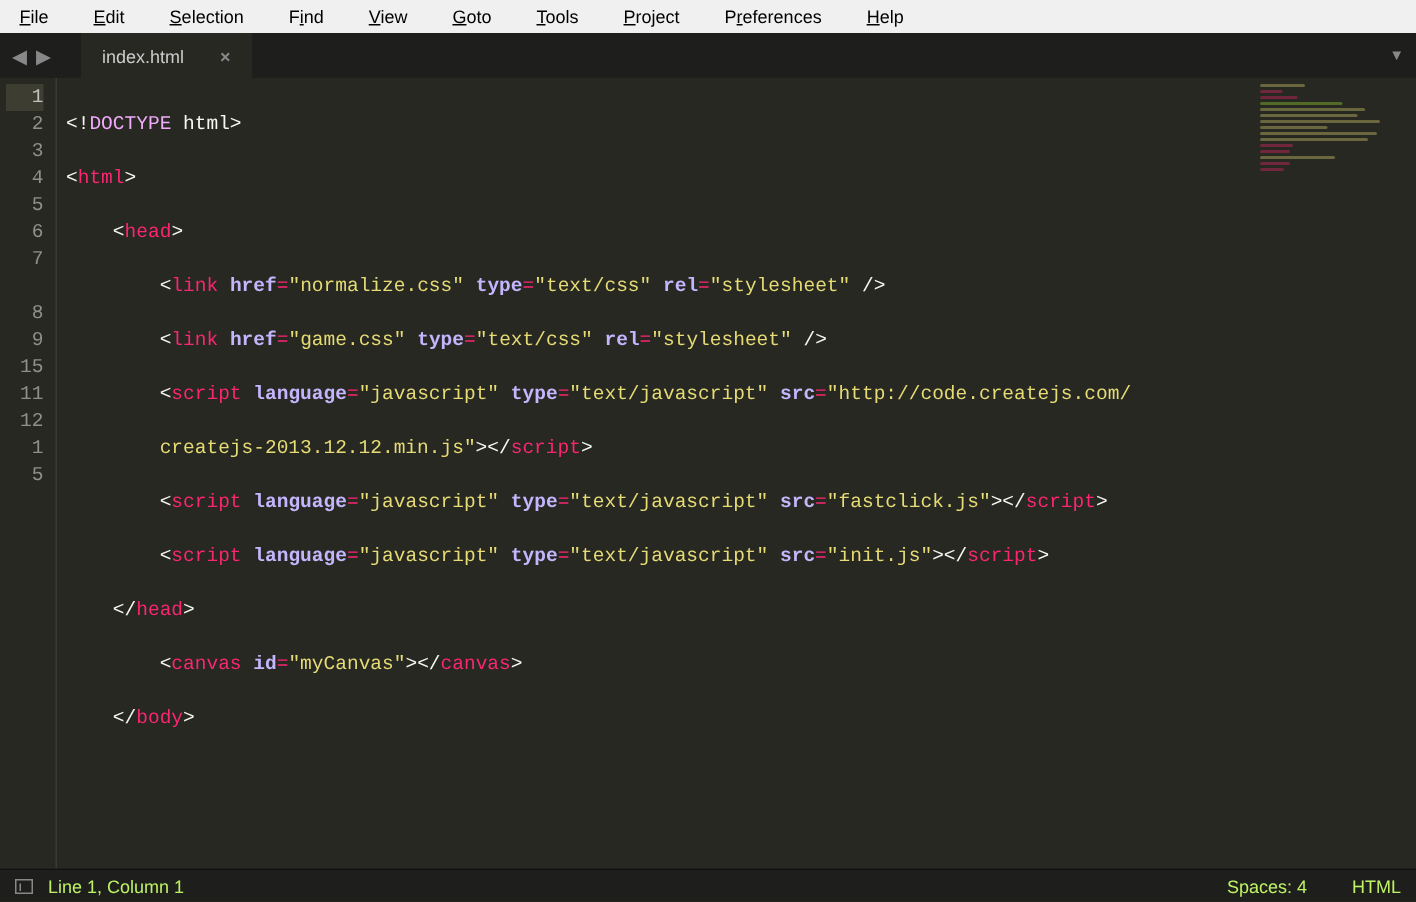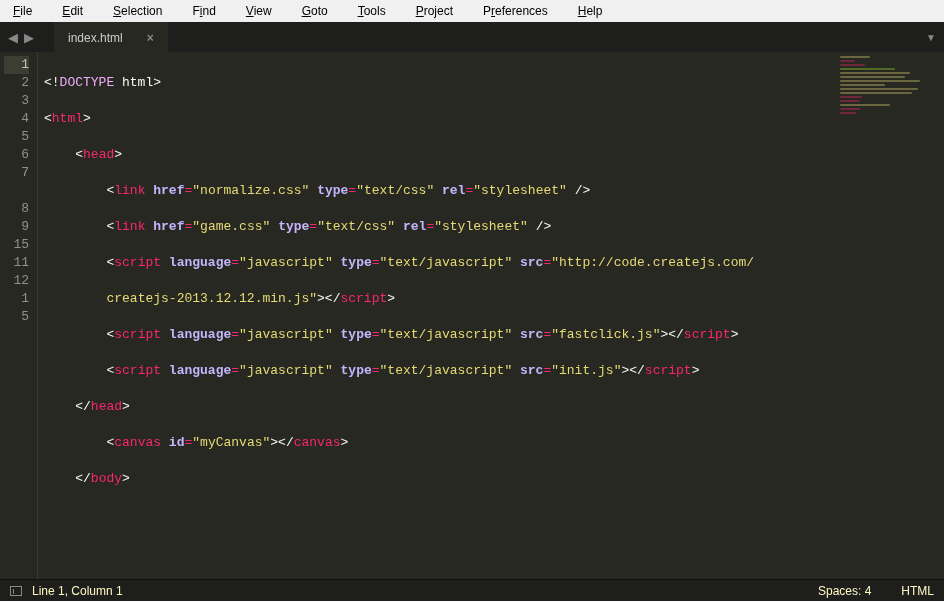--- a/index.html
+++ b/index.html
@@ -24,21 +24,21 @@
   .gutter { background: #272822; color: #8f908a; font-family: Consolas, "Courier New", monospace; font-size: 13px; line-height: 18px; text-align: right; padding: 4px 8px 4px 4px; user-select: none; min-width: 38px; border-right: 1px solid #3b3a32;}
   .gutter .ln { height: 18px; }
   .gutter .ln.active { background: #3e3d32; color: #c2c2bf; }
   
   .code { flex: 1; font-family: Consolas, "Courier New", monospace; font-size: 13px; line-height: 18px; padding: 4px 6px; white-space: pre; position: relative; }
   .code .line { height: 18px; }
   
   .minimap { position: absolute; top: 4px; right: 4px; width: 100px; height: 60px; opacity: 0.35; pointer-events: none; }
   .minimap .mline { height: 2px; margin-bottom: 2px; border-radius:1px; }
   
-  .statusbar { background: #1e1f1c; color: #fef9c3; height: 22px; display: flex; align-items: center; font-size: 12px; padding: 0 10px; justify-content: space-between; border-top: 1px solid #111; }
+  .statusbar { background: #1e1f1c; color: #bef264; height: 22px; display: flex; align-items: center; font-size: 12px; padding: 0 10px; justify-content: space-between; border-top: 1px solid #111; }
   .status-left { display: flex; align-items: center; gap: 10px; }
   .status-right { display: flex; gap: 30px; }
   .status-icon { width: 12px; height: 10px; border: 1px solid #888; position: relative; }
   .status-icon::before { content:""; position:absolute; left:2px; top:2px; width:3px; height:5px; border-left:1px solid #888;}
   
   
   .p  { color: #f8f8f2; }   
   .tg { color: #f92672; }   
   .kw { color: #f0abfc; }   
   .an { color: #c4b5fd; font-weight: bold; }   

